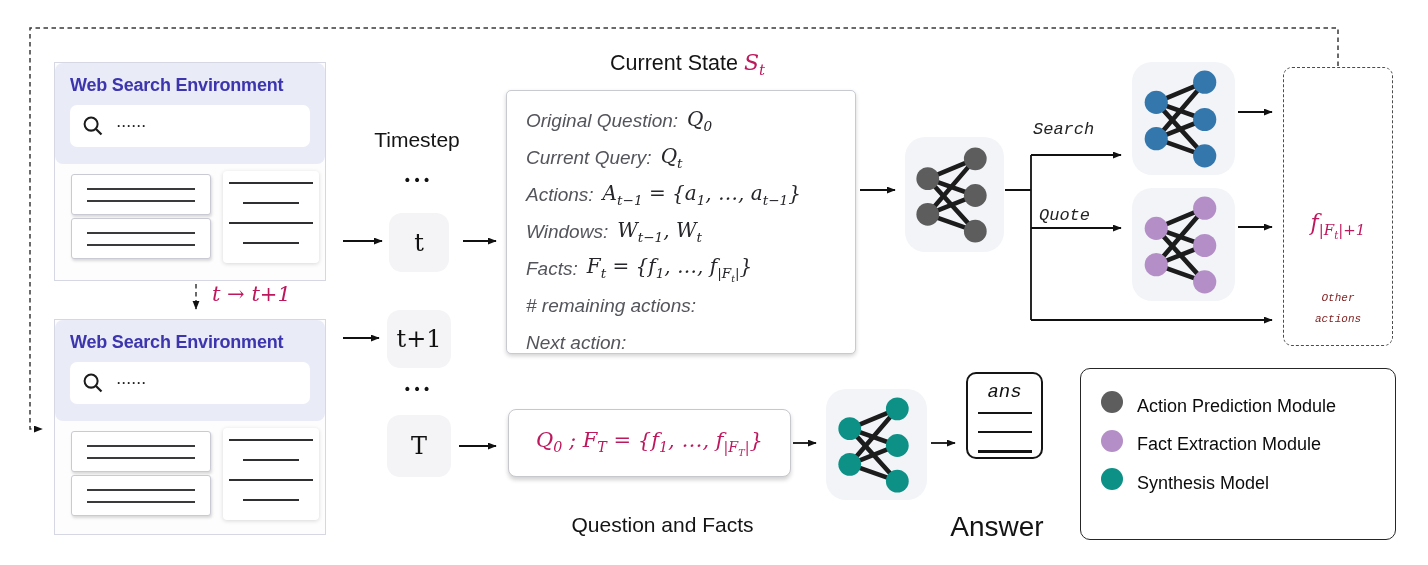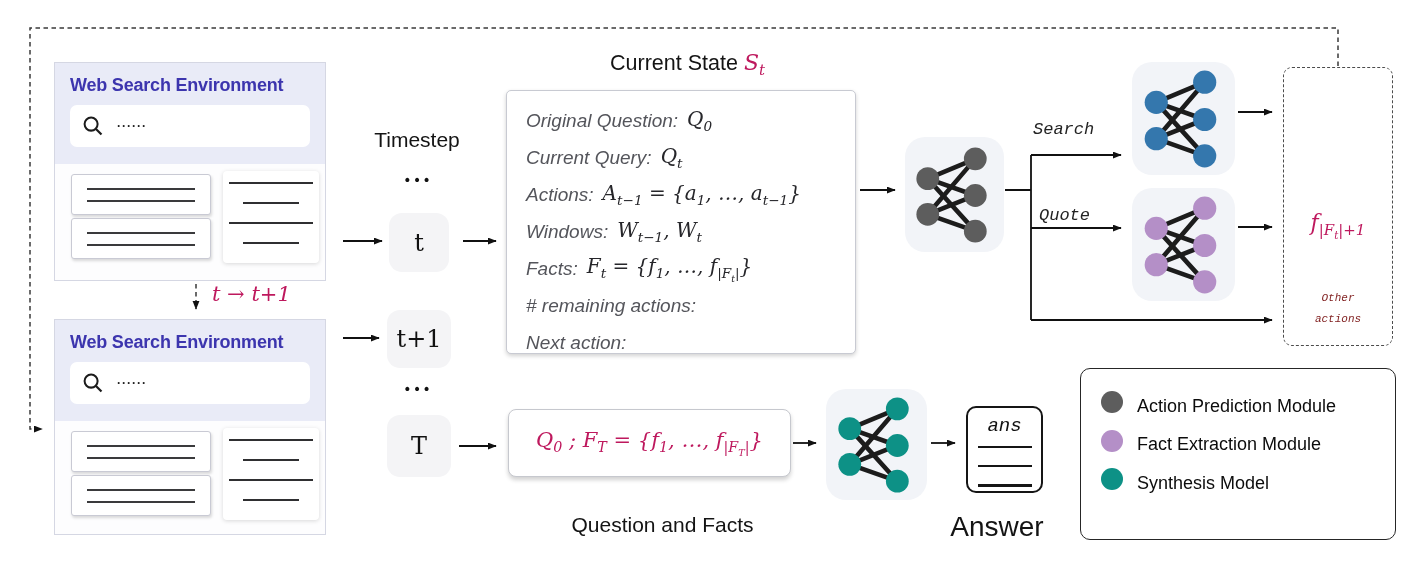--- a/index.html
+++ b/index.html
@@ -3,21 +3,21 @@
 <meta charset="utf-8">
 <style>
   html,body{margin:0;padding:0;background:#fff;}
   #canvas{position:relative;width:1428px;height:565px;background:#fff;overflow:hidden;
           font-family:"Liberation Sans",sans-serif;color:#141414;}
   #wires{position:absolute;left:0;top:0;width:1428px;height:565px;z-index:1;}
   .abs{position:absolute;z-index:2;}
 
   
   .webbox{left:54px;width:272px;background:#fdfdfe;border:1px solid #d5d7e3;box-sizing:border-box;}
-  .webhead{height:101px;background:#e9ebf7;padding:12px 15px 0;box-sizing:border-box;}
+  .webhead{height:101px;background:#e9ebf7;padding:12px 15px 0;box-sizing:border-box;border-radius:8px;}
   .webtitle{font-weight:bold;font-size:18px;color:#3c35ae;letter-spacing:-0.2px;}
   .searchbar{margin-top:9px;height:42px;background:#fff;border-radius:7px;display:flex;
              align-items:center;padding:0 12px;gap:12px;}
   .sdots{font-size:12px;font-weight:bold;letter-spacing:1px;color:#222;}
   .webbody{position:relative;height:116px;}
   .rescard{position:absolute;left:16px;width:138px;height:39px;background:#fff;
            border:1px solid #c9cad4;border-radius:3px;box-shadow:1px 2px 3px rgba(0,0,0,.15);
            display:flex;flex-direction:column;justify-content:center;gap:10px;}
   .rescard .rl{width:108px;height:2px;background:#3a3a3c;margin:0 auto;}
   .respanel{position:absolute;left:168px;top:7px;width:96px;height:92px;background:#fff;
@@ -285,21 +285,21 @@
     <div class="out-math math" style="top:142px;font-size:22px">f<sub>|F<sub>t</sub>|+1</sub></div>
     <div class="out-other mono" style="top:220px">Other
 actions</div>
   </div>
 
   <div class="abs qf-box" style="left:508px;top:409px;width:281px;height:66px">
     <span class="math" style="font-size:21px">Q<sub>0</sub> ; F<sub>T</sub> = {f<sub>1</sub>, …, f<sub>|F<sub>T</sub>|</sub>}</span>
   </div>
   <div class="abs caption" style="left:535px;top:513px;width:255px">Question and Facts</div>
 
-  <div class="abs ans-doc" style="left:966px;top:406px;width:77px;height:87px">
+  <div class="abs ans-doc" style="left:966px;top:372px;width:77px;height:87px">
     <div class="mono" style="font-size:19px;color:#111">ans</div>
     <div class="ans-line first"></div>
     <div class="ans-line"></div>
     <div class="ans-line"></div>
   </div>
   <div class="abs caption" style="left:944px;top:511px;width:106px;font-size:28px">Answer</div>
 
   <div class="abs legend" style="left:1080px;top:368px;width:316px;height:172px">
     <div class="lrow">
       <span class="ldot" style="background: rgb(93, 93, 93);"></span>

